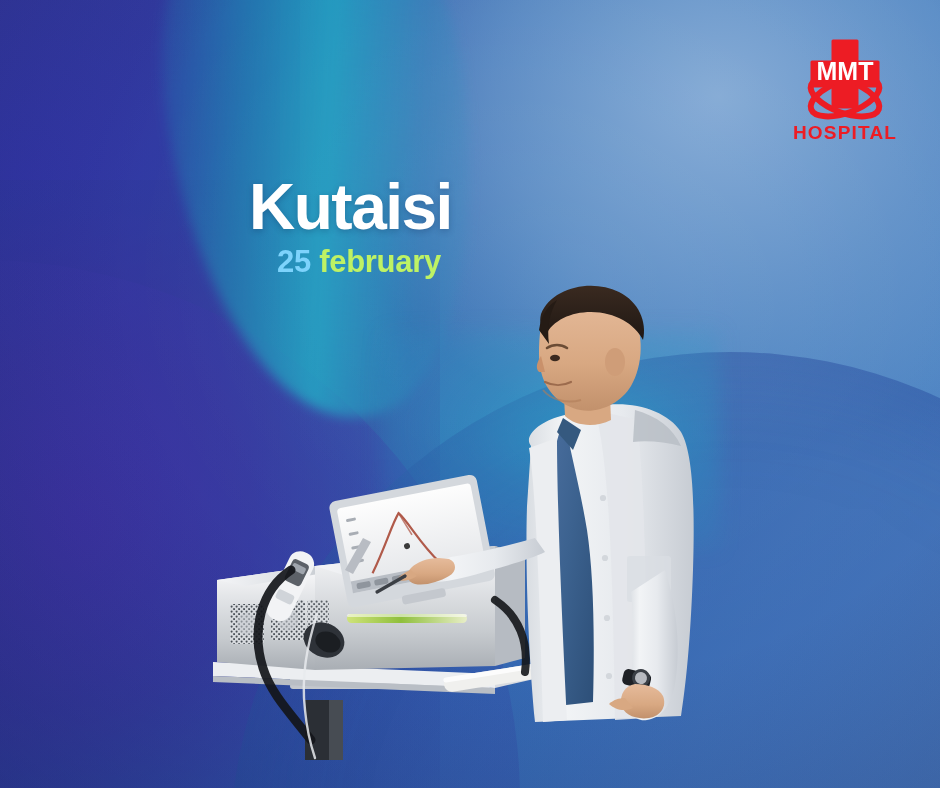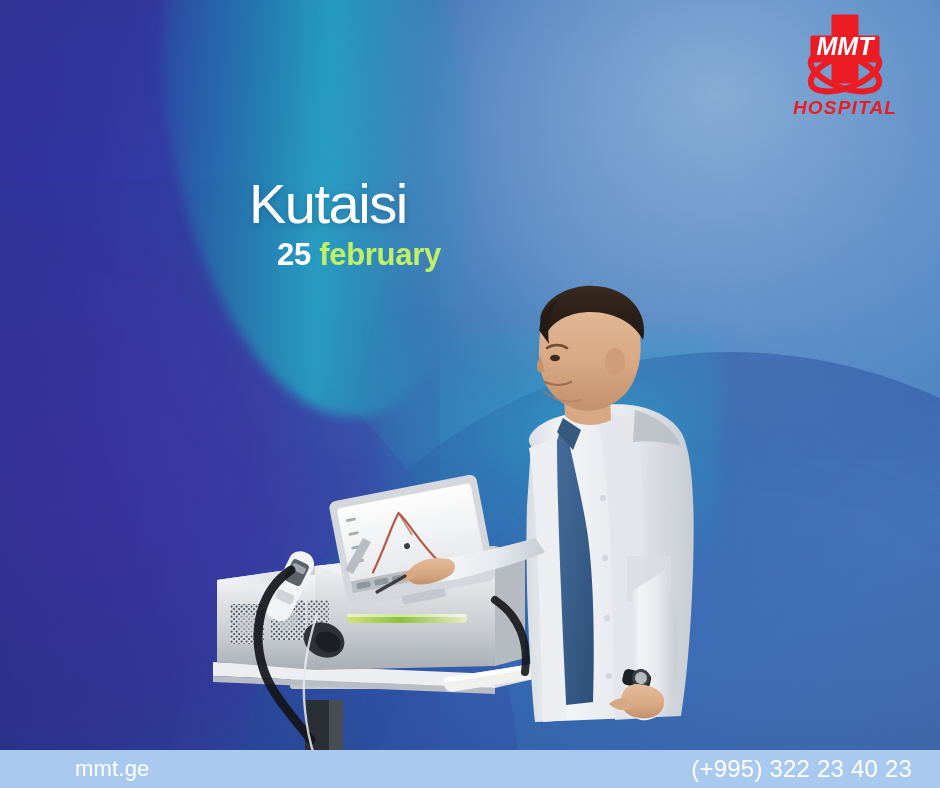--- a/index.html
+++ b/index.html
@@ -111,48 +111,48 @@
     inset: 0;
     background: radial-gradient(ellipse at 62% 34%,
         rgba(255,255,255,0.07) 0%,
         rgba(0,0,0,0) 55%,
         rgba(10,20,70,0.28) 100%);
   }
 
   
   .logo {
     position: absolute;
-    right: 36px; top: 10px;
-    width: 118px; height: 112px; font-style: italic;
+    right: 36px; top: 35px;
+    width: 118px; height: 112px;
   }
   .logo svg { display: block; width: 118px; height: 112px; }
 
   
   .headline {
     position: absolute;
     left: 249px; top: 177px;
     width: 420px;
   }
   .city {
-    font-size: 56px;
+    font-size: 64px;
     line-height: 0.96;
-    font-weight: normal;
+    font-weight: bold;
     color: #ffffff;
     letter-spacing: -1.5px;
     margin: 0;
     text-shadow: 0 2px 6px rgba(12,26,70,0.25);
   }
   .dateline {
     margin: 6px 0 0 28px;
     font-size: 31px;
     font-weight: bold;
     letter-spacing: -0.3px;
     white-space: nowrap;
   }
-  .date-num { color: #ffffff; }
+  .date-num { color: #7dd3fc; }
   .date-month { color: #bef264; }
 
   
   .photo {
     position: absolute;
     left: 195px; top: 270px;
     width: 560px; height: 490px;
   }
   .photo svg { display: block; width: 560px; height: 490px; }
 
@@ -421,18 +421,14 @@
 
         <path d="M440 414 C452 414 464 418 468 426
                  C472 436 466 446 454 448
                  C440 450 428 444 426 434
                  C425 424 430 416 440 414 Z" fill="url(#skinG)"></path>
         <path d="M430 428 C424 428 418 430 414 434 C420 440 430 442 438 438 Z" fill="#d8a882"></path>
       </g>
     </svg>
   </div>
 
-  <div class="footer">
-    <span class="site">mmt.ge</span>
-    <span class="phone">(+995) 322 23 40 23</span>
-  </div>
 
 </div>
 
 </body></html>

